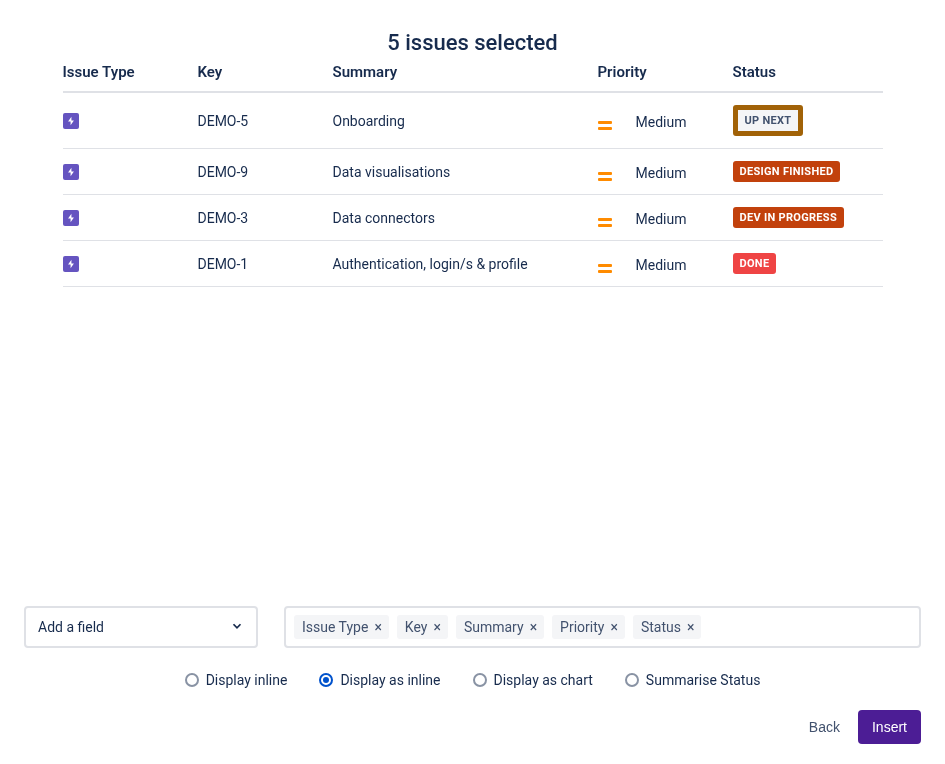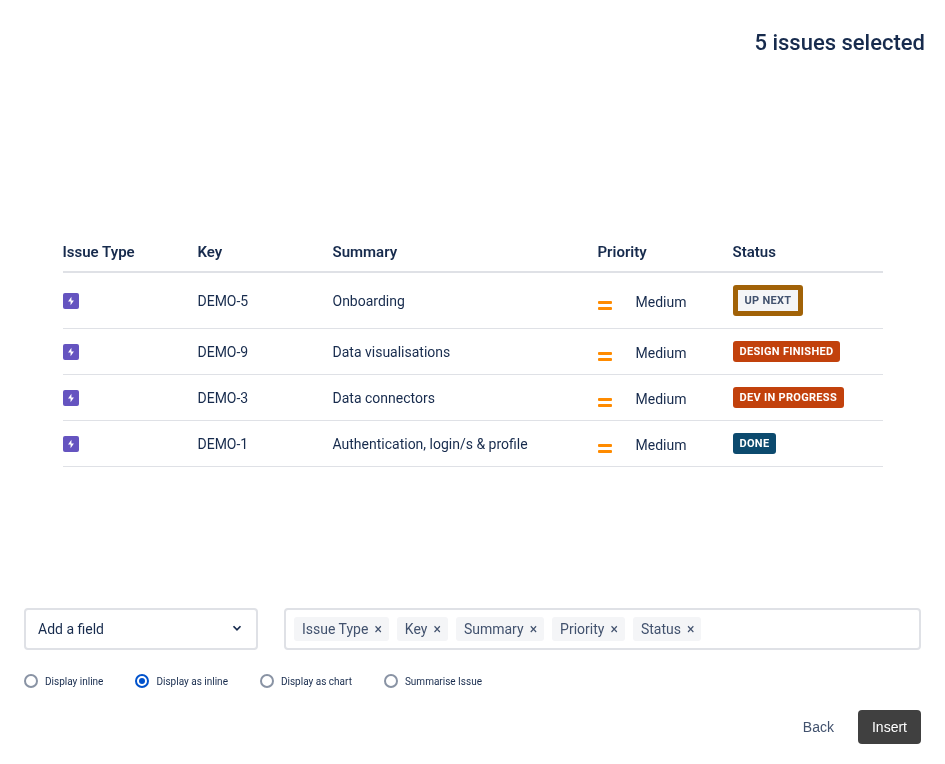--- a/index.html
+++ b/index.html
@@ -6,25 +6,24 @@
     body {
       font-family: -apple-system, BlinkMacSystemFont, "Segoe UI", Roboto, Helvetica, Arial, sans-serif;
       color: #172B4D;
       background: #fff;
       width: 945px;
       height: 764px;
       position: relative;
       padding: 20px;
     }
     .header-title {
-      text-align: right;
+      text-align: center;
       font-size: 22px;
       font-weight: 500;
       margin-top: 10px;
-      margin-bottom: 180px;
     }
     .table-wrap {
       width: 820px;
       margin: 0 auto;
     }
     table {
       width: 100%;
       border-collapse: collapse;
     }
     th {
@@ -76,21 +75,21 @@
     .status-badge {
       display: inline-block;
       font-size: 11px;
       font-weight: 700;
       padding: 4px 7px;
       border-radius: 3px;
       letter-spacing: 0.3px;
     }
     .status-neutral { background: #F4F5F7; color: #42526E; border: 5px solid #a16207; }
     .status-blue    { background: #c2410c; color: #fff; }
-    .status-green   { background: #0c4a6e; color: #fff; }
+    .status-green   { background: #ef4444; color: #fff; }
     .bottom-bar {
       position: absolute;
       left: 24px;
       right: 24px;
       bottom: 20px;
     }
     .controls-row {
       display: flex;
       gap: 26px;
       margin-bottom: 24px;
@@ -130,23 +129,23 @@
       gap: 4px;
     }
     .chip-x {
       font-size: 14px;
       color: #42526E;
       cursor: pointer;
       padding: 0 2px;
     }
     .radio-row {
       display: flex;
-      justify-content: flex-start;
+      justify-content: center;
       gap: 32px;
-      font-size: 10px;
+      font-size: 14px;
       margin-bottom: 22px;
     }
     .radio-item {
       display: inline-flex;
       align-items: center;
       gap: 7px;
       cursor: pointer;
       color: #172B4D;
     }
     .radio-dot {
@@ -166,32 +165,32 @@
       height: 6px;
       background: #0052CC;
       border-radius: 50%;
       top: 50%; left: 50%;
       transform: translate(-50%, -50%);
     }
     .actions-row {
       display: flex;
       justify-content: flex-end;
       align-items: center;
-      gap: 18px;
+      gap: 12px;
     }
     .btn-back {
       background: none;
       border: none;
       font-size: 14px;
       color: #42526E;
       cursor: pointer;
       padding: 8px 6px;
     }
     .btn-insert {
-      background: #404040;
+      background: #4c1d95;
       color: #fff;
       border: none;
       font-size: 14px;
       font-weight: 500;
       padding: 9px 14px;
       border-radius: 4px;
       cursor: pointer;
     }
   </style>
 </head>
@@ -325,21 +324,21 @@
       <span class="radio-item">
         <span class="radio-dot selected"></span>
         <span>Display as inline</span>
       </span>
       <span class="radio-item">
         <span class="radio-dot"></span>
         <span>Display as chart</span>
       </span>
       <span class="radio-item">
         <span class="radio-dot"></span>
-        <span>Summarise Issue</span>
+        <span>Summarise Status</span>
       </span>
     </div>
 
   <div class="actions-row">
     <button class="btn-back">Back</button>
     <button class="btn-insert">Insert</button>
   </div>
 </div>
 
 </body></html>

